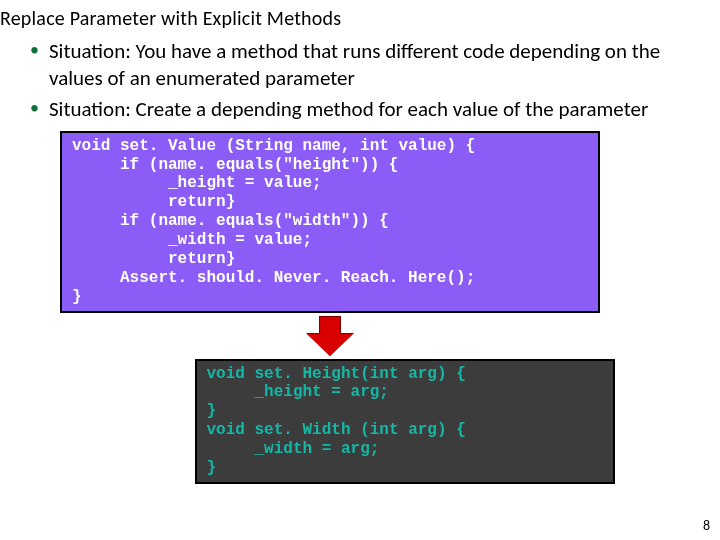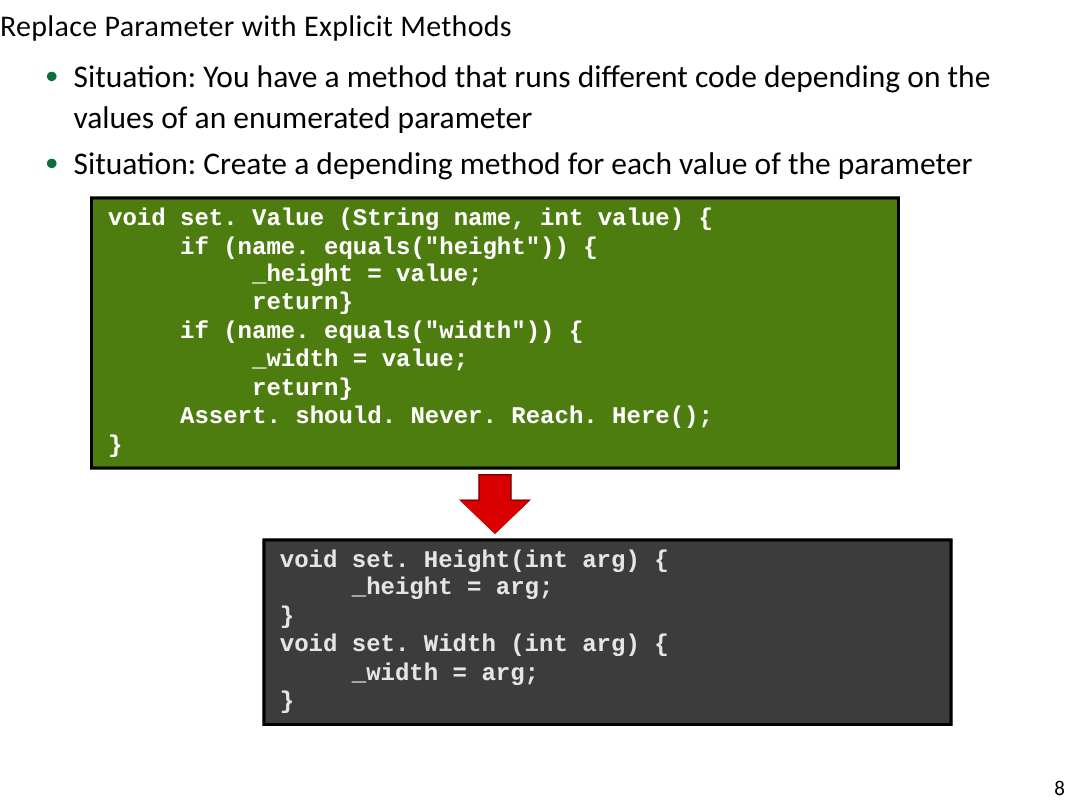--- a/index.html
+++ b/index.html
@@ -47,29 +47,29 @@
     border: 2px solid #000;
     font-family: "Courier New", monospace;
     font-weight: bold;
     font-size: 16px;
     line-height: 1.18;
     white-space: pre;
     padding: 4px 10px 4px 10px;
     width: 540px;
   }
   .code-blue {
-    background: #4d7c0f;
+    background: #8b5cf6;
     color: #ffffff;
     align-self: flex-start;
   }
   .code-gray {
     background: #3c3c3c;
-    color: #e5e5e5;
+    color: #14b8a6;
     align-self: center;
-    width: 460px;
+    width: 420px;
     margin-left: 59px;
   }
   .arrow-wrap {
     height: 42px;
     display: flex;
     justify-content: center;
     align-items: center;
     width: 540px;
     align-self: flex-start;
     margin: 2px 0 2px 0;

